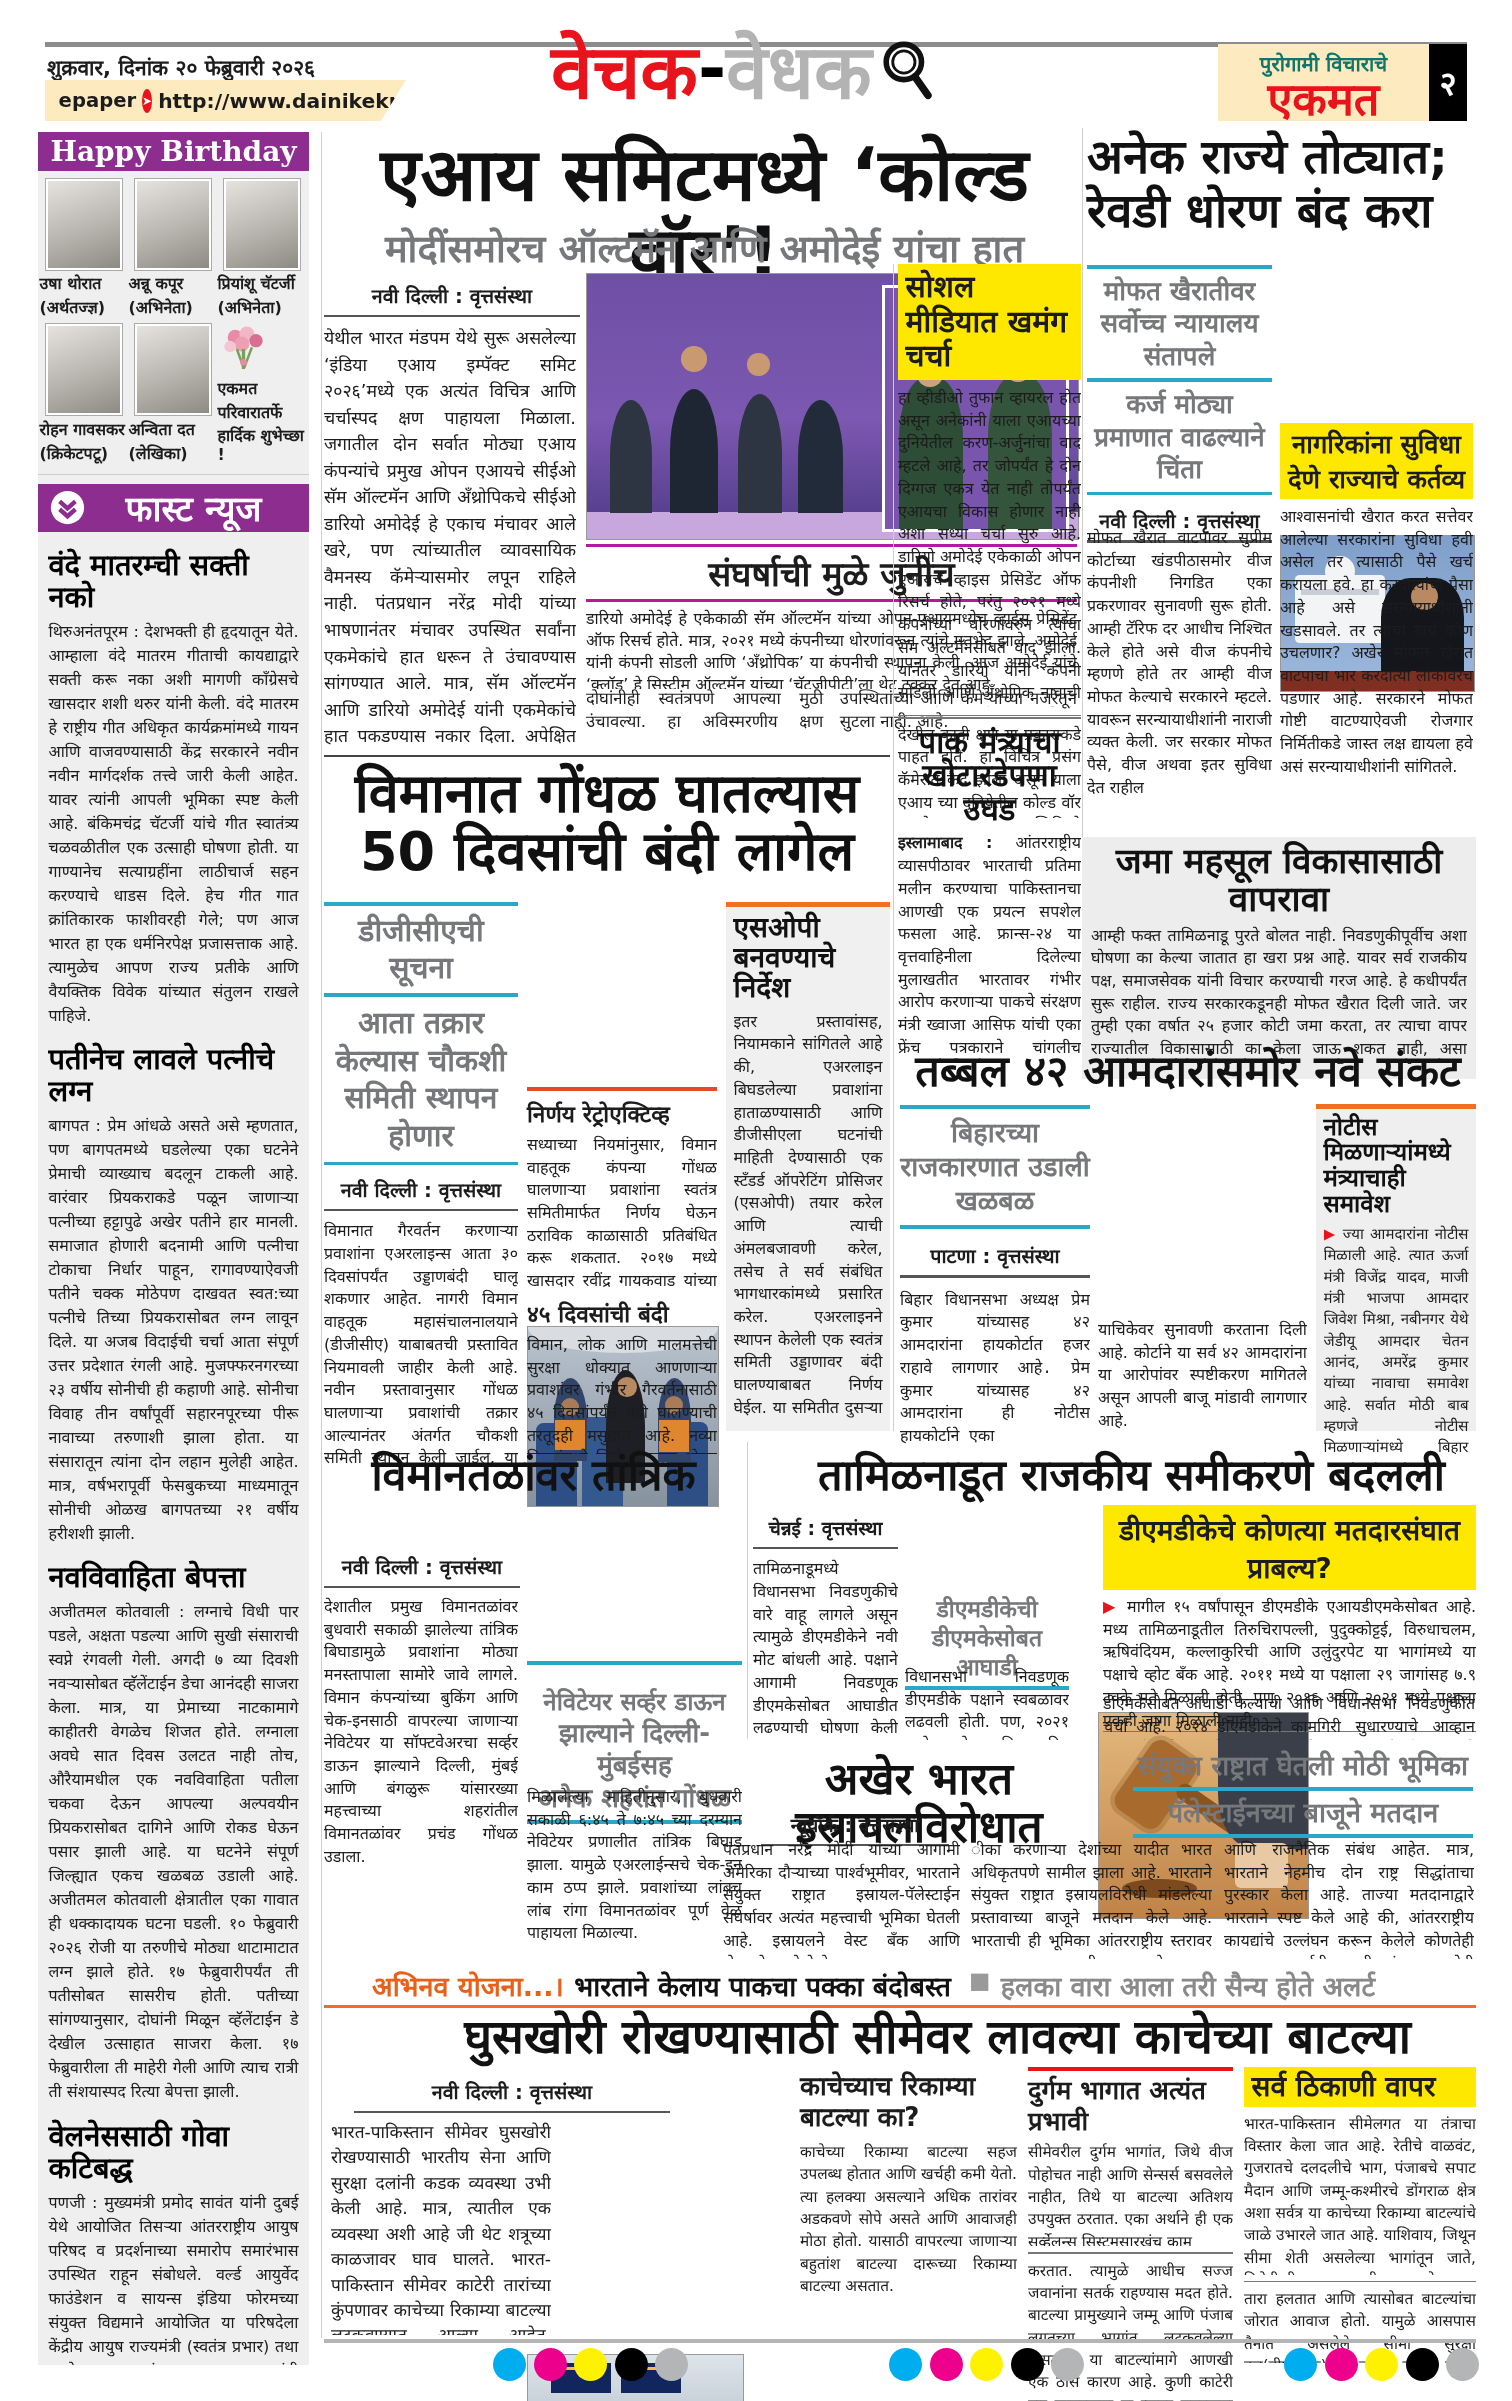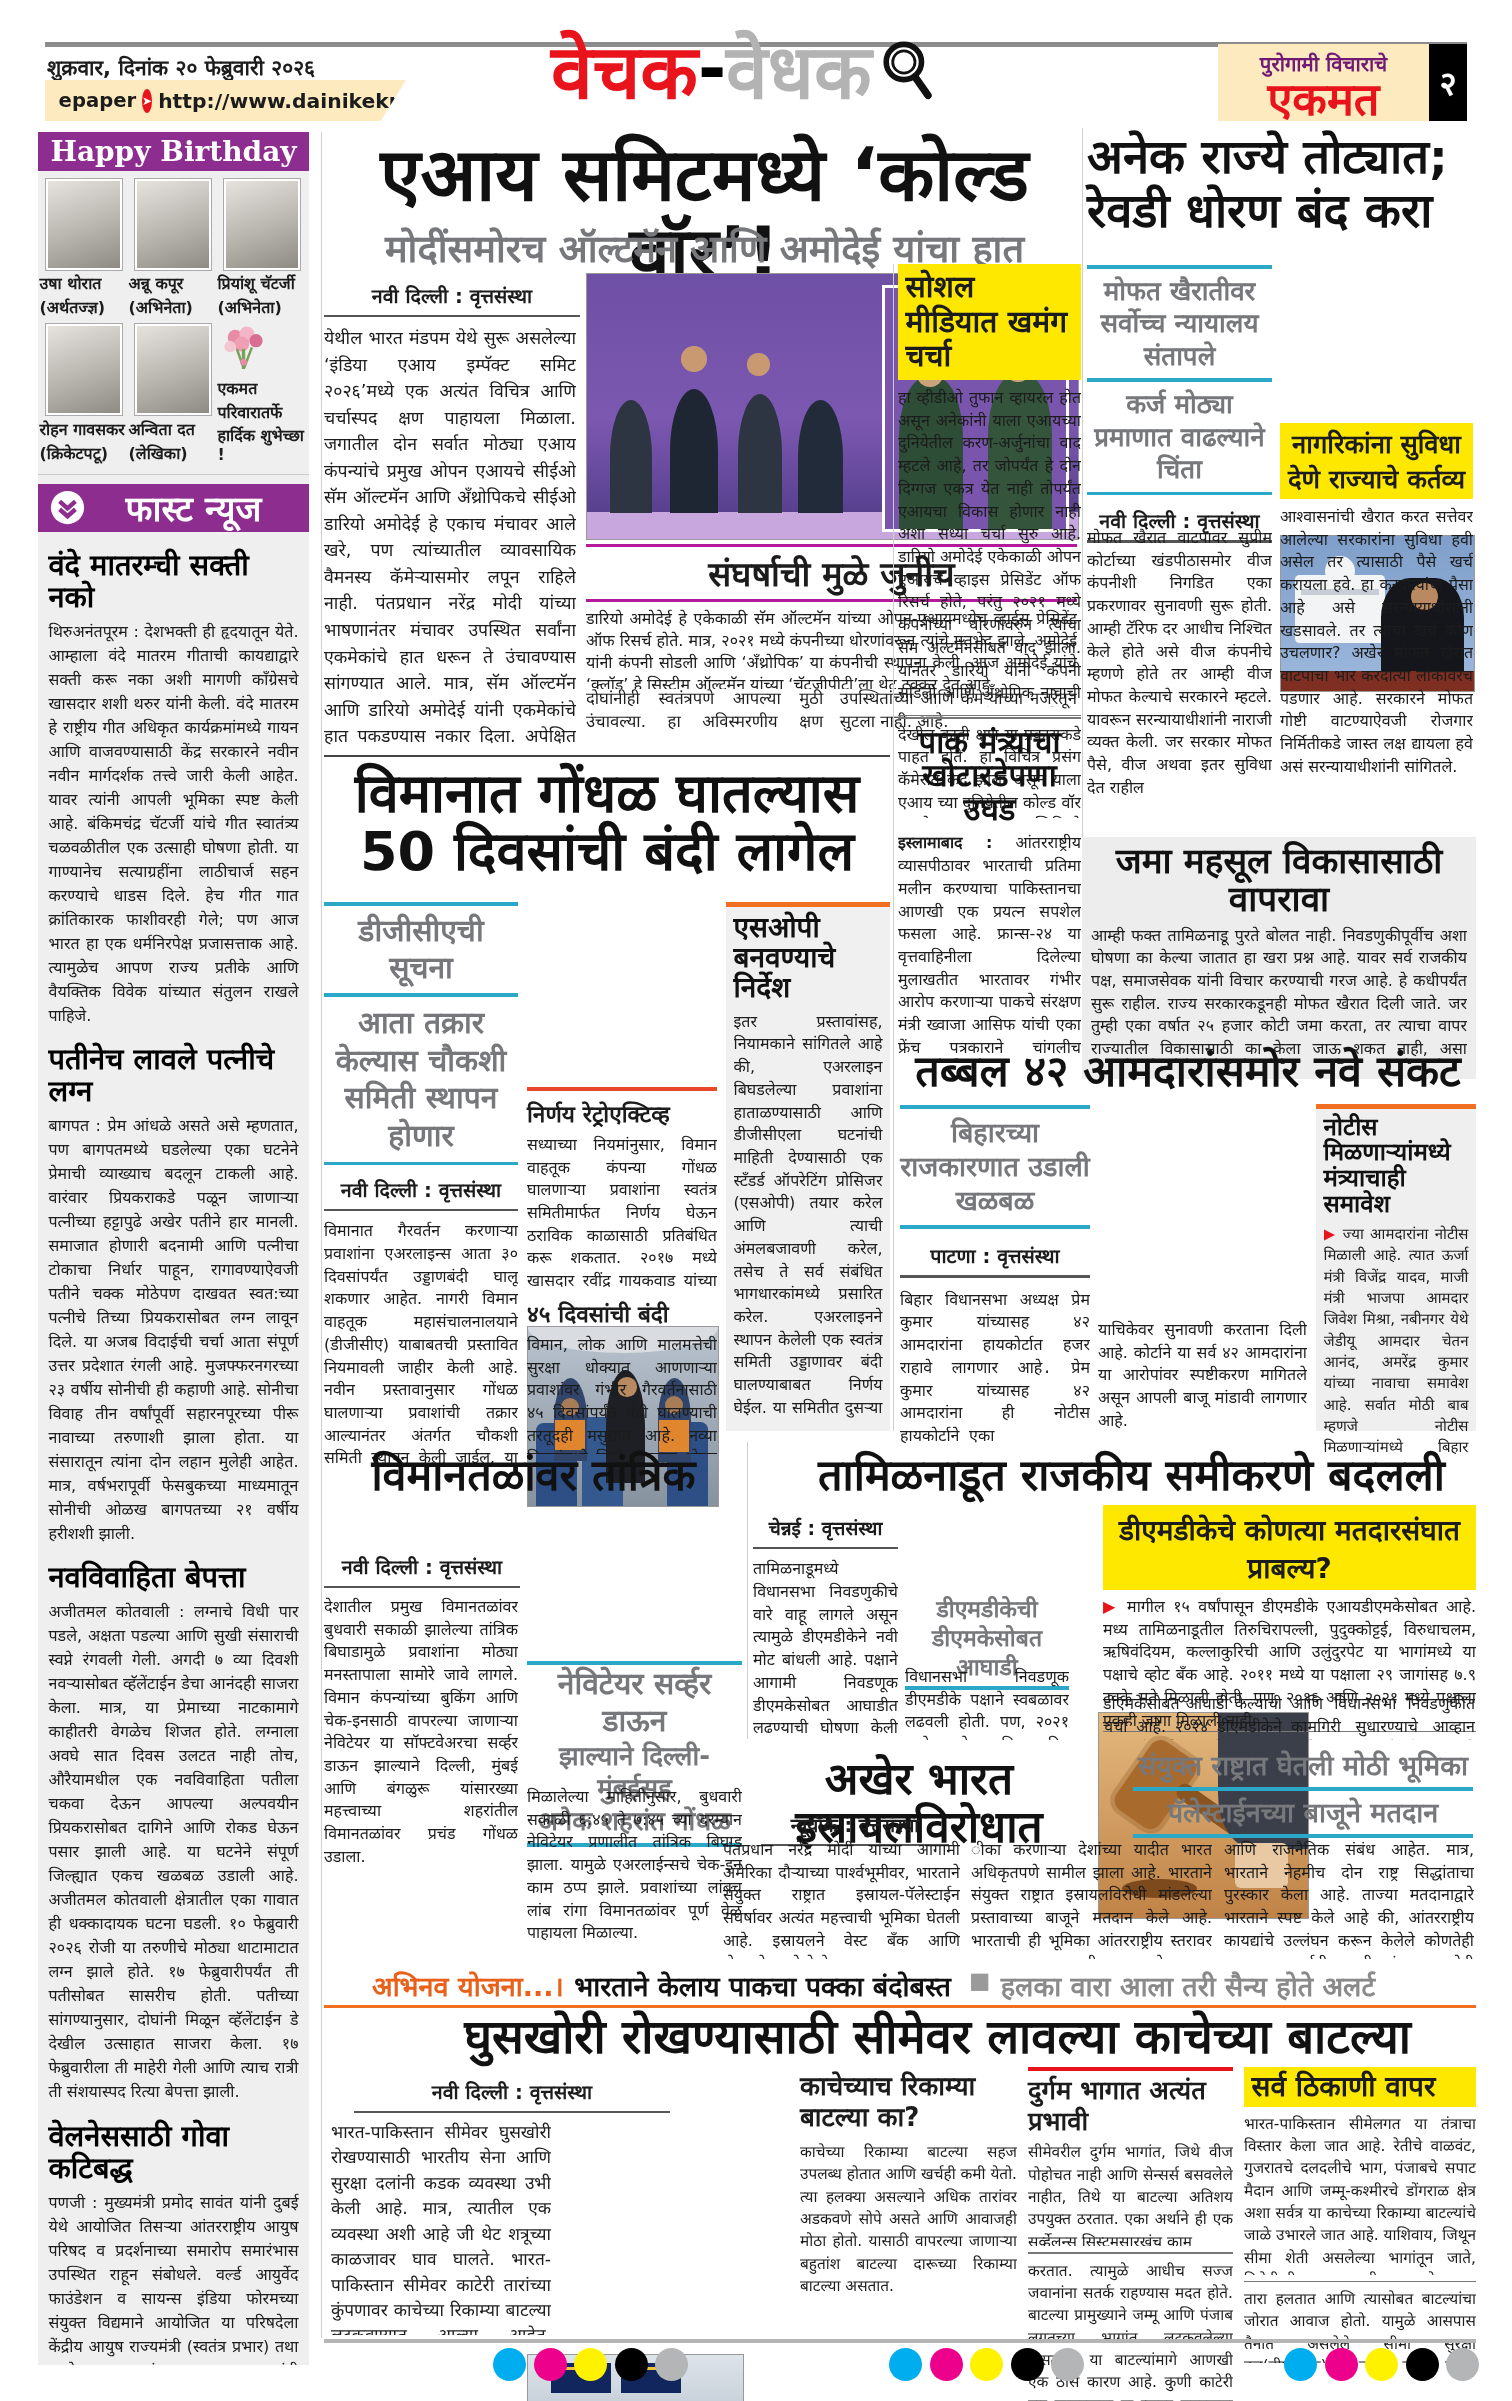--- a/index.html
+++ b/index.html
@@ -50,21 +50,21 @@
   <span class="b" style="font-size:68px;color:#000;">-</span>
   <span class="b" style="font-size:75px;color:#b3b3b3;">वेधक</span>
   <svg width="65" height="65" viewBox="0 0 70 70" style="margin-left:4.5px;">
     <circle cx="30" cy="28" r="19" fill="none" stroke="#111" stroke-width="6"></circle>
     <circle cx="30" cy="28" r="12" fill="none" stroke="#111" stroke-width="3"></circle>
     <line x1="42" y1="44" x2="56" y2="64" stroke="#111" stroke-width="8" stroke-linecap="round"></line>
   </svg>
 </div>
 
 <div class="abs cream ctr" style="left:1218px;top:44px;width:211px;height:77px;">
-  <div class="b" style="color:#701a75;font-size:20.3px;margin-top:4.5px;">पुरोगामी विचाराचे</div>
+  <div class="b" style="color:#0f766e;font-size:20.3px;margin-top:4.5px;">पुरोगामी विचाराचे</div>
   <div class="b" style="color:#e8131b;font-size:45px;line-height:1;">एकमत</div>
 </div>
 <div class="abs ctr" style="left:1429px;top:44px;width:38px;height:77px;background:#000;display:flex;align-items:center;justify-content:center;">
   <span class="b" style="color:#fff;font-size:33px;">२</span>
 </div>
 
 <div class="abs graybox" style="left:38px;top:132px;width:271px;height:2233px;overflow:hidden;">
   <div style="border-bottom:1.5px solid #ccc;">
     <div class="ctr" style="background:#8e2d90;height:39px;display:flex;align-items:center;justify-content:center;">
       <span class="b" style="color:#fff;font-size:28px;font-family:'DejaVu Serif',serif;">Happy Birthday</span>
@@ -316,21 +316,21 @@
 <div class="abs jus body-txt" style="left:324px;top:1596px;width:194px;height:361px;overflow:hidden;">देशातील प्रमुख विमानतळांवर बुधवारी सकाळी झालेल्या तांत्रिक बिघाडामुळे प्रवाशांना मोठ्या मनस्तापाला सामोरे जावे लागले. विमान कंपन्यांच्या बुकिंग आणि चेक-इनसाठी वापरल्या जाणाऱ्या नेविटेयर या सॉफ्टवेअरचा सर्व्हर डाऊन झाल्याने दिल्ली, मुंबई आणि बंगळुरू यांसारख्या महत्त्वाच्या शहरांतील विमानतळांवर प्रचंड गोंधळ उडाला.</div>
 <div class="abs photo" style="left:527px;top:1542px;width:215px;height:111px;background:linear-gradient(180deg,#dde4ea,#aeb9c6);">
   <div style="position:absolute;left:22.6px;top:7.5px;width:60px;height:30px;background:#10265c;"></div>
   <div style="position:absolute;left:93px;top:7.5px;width:60px;height:30px;background:#10265c;"></div>
   <div style="position:absolute;left:27px;top:12px;width:50px;height:3px;background:#f3c13b;"></div>
   <div style="position:absolute;left:98px;top:12px;width:50px;height:3px;background:#f3c13b;"></div>
 
 </div>
 <div class="abs" style="left:527px;top:1661px;width:215px;">
   <div class="rule-teal"></div>
-  <div class="subgray" style="font-size:30px;padding-top:0;">नेविटेयर सर्व्हर डाऊन</div>
+  <div class="subgray" style="font-size:24px;padding-top:22px;">नेविटेयर सर्व्हर डाऊन</div>
   <div class="subgray" style="font-size:26px;">झाल्याने दिल्ली-मुंबईसह</div>
   <div class="subgray" style="font-size:26px;padding-bottom:6px;">अनेक शहरांत गोंधळ</div>
   <div class="rule-teal"></div>
 </div>
 <div class="abs jus body-txt" style="left:527px;top:1786px;width:215px;height:172px;overflow:hidden;">मिळालेल्या माहितीनुसार, बुधवारी सकाळी ६:४५ ते ७:४५ च्या दरम्यान नेविटेयर प्रणालीत तांत्रिक बिघाड झाला. यामुळे एअरलाईन्सचे चेक-इन काम ठप्प झाले. प्रवाशांच्या लांबच लांब रांगा विमानतळांवर पूर्ण वेळ पाहायला मिळाल्या.</div>
 
 <div class="vsep" style="left:747px;top:1442px;height:297px;"></div>
 <div class="abs headline ctr" style="left:787px;top:1452px;width:689px;font-size:43px;">तामिळनाडूत राजकीय समीकरणे बदलली</div>
 <div class="abs" style="left:753px;top:1515px;width:145px;">
   <div class="byline" style="font-size:19px;">चेन्नई : वृत्तसंस्था</div>

